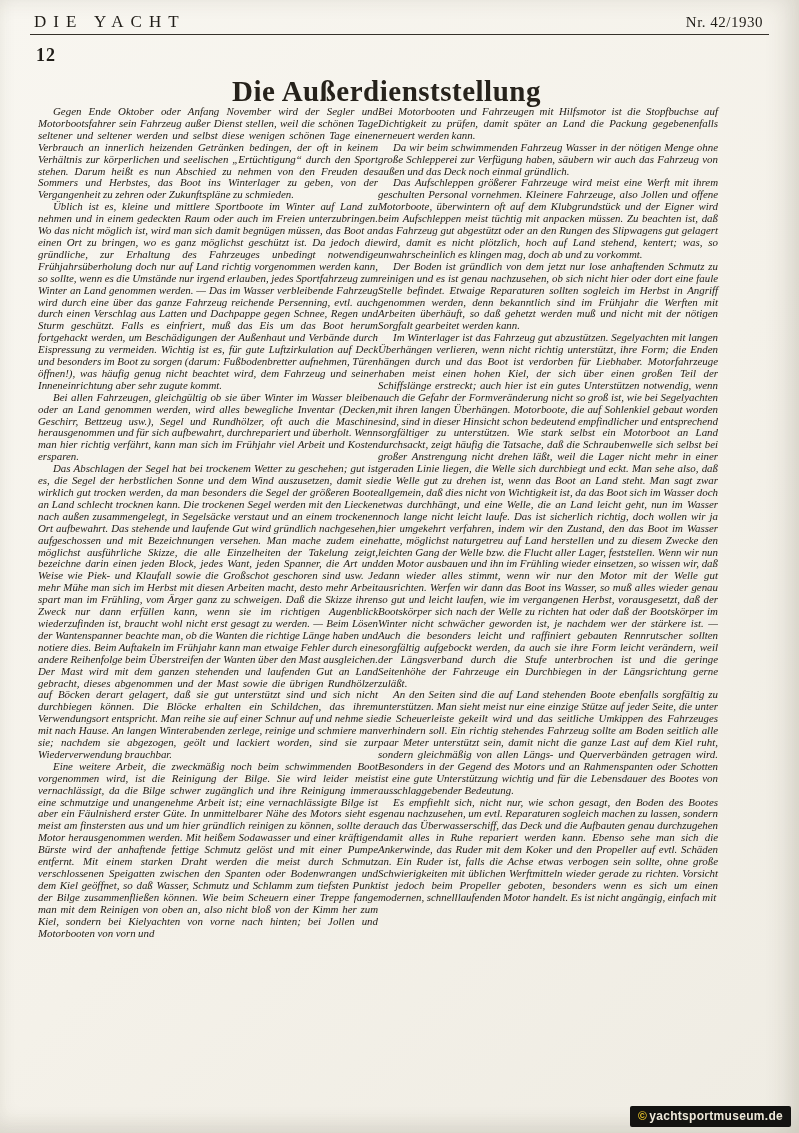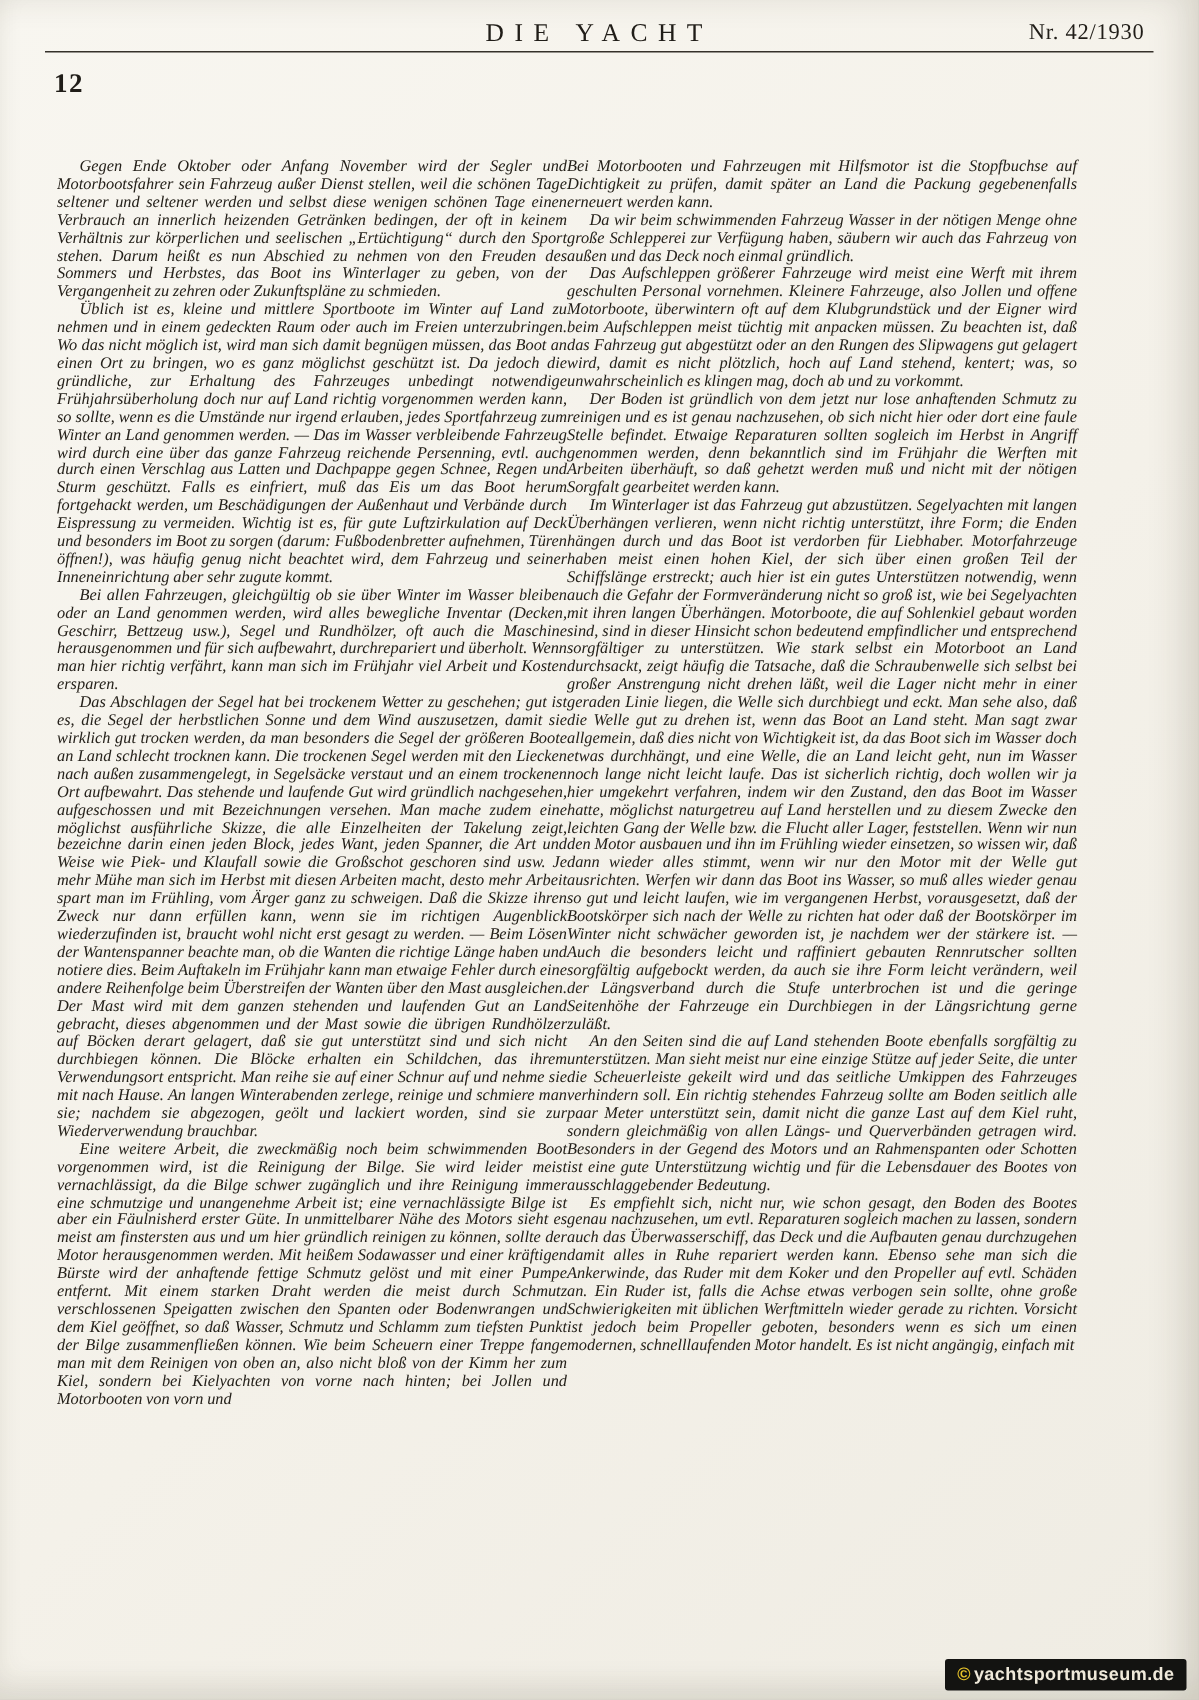--- a/index.html
+++ b/index.html
@@ -18,21 +18,21 @@
   }
   
   .header {
     position: absolute; top: 12px; left: 34px; right: 34px; height: 22px;
   }
   .page-num {
     position: absolute; left: 2px; top: 1px;
     font-weight: bold; font-size: 18px; letter-spacing: 1px; margin-top: 32px;
   }
   .masthead {
-    position: absolute; left: 0; right: 0; top: 0; text-align: center;
+    position: absolute; left: 0; right: 0; top: 0; 
     font-size: 17px; letter-spacing: 7px; font-weight: normal;
   }
   .issue {
     position: absolute; right: 2px; top: 2px;
     font-size: 15px; letter-spacing: 0.5px; text-align: center;
   }
   .head-rule {
     position: absolute; top: 34px; left: 30px; right: 30px;
     border-top: 1.6px solid #35312a;
   }
@@ -83,20 +83,21 @@
 
 <div class="page">
 
   <div class="header">
     <span class="page-num">12</span>
     <div class="masthead">DIE YACHT</div>
     <span class="issue">Nr. 42/1930</span>
   </div>
   <div class="head-rule"></div>
 
+  <h1 class="article-title">Die Außerdienststellung</h1>
 
   <div class="columns">
     <div class="col col-left">
         <p>Gegen Ende Oktober oder Anfang November wird der Segler und Motorbootsfahrer sein Fahrzeug außer Dienst stellen, weil die schönen Tage seltener und seltener werden und selbst diese wenigen schönen Tage einen Verbrauch an innerlich heizenden Getränken bedingen, der oft in keinem Verhältnis zur körperlichen und seelischen „Ertüchtigung“ durch den Sport stehen. Darum heißt es nun Abschied zu nehmen von den Freuden des Sommers und Herbstes, das Boot ins Winterlager zu geben, von der Vergangenheit zu zehren oder Zukunftspläne zu schmieden.</p>
         <p>Üblich ist es, kleine und mittlere Sportboote im Winter auf Land zu nehmen und in einem gedeckten Raum oder auch im Freien unterzubringen. Wo das nicht möglich ist, wird man sich damit begnügen müssen, das Boot an einen Ort zu bringen, wo es ganz möglichst geschützt ist. Da jedoch die gründliche, zur Erhaltung des Fahrzeuges unbedingt notwendige Frühjahrsüberholung doch nur auf Land richtig vorgenommen werden kann, so sollte, wenn es die Umstände nur irgend erlauben, jedes Sportfahrzeug zum Winter an Land genommen werden. — Das im Wasser verbleibende Fahrzeug wird durch eine über das ganze Fahrzeug reichende Persenning, evtl. auch durch einen Verschlag aus Latten und Dachpappe gegen Schnee, Regen und Sturm geschützt. Falls es einfriert, muß das Eis um das Boot herum fortgehackt werden, um Beschädigungen der Außenhaut und Verbände durch Eispressung zu vermeiden. Wichtig ist es, für gute Luftzirkulation auf Deck und besonders im Boot zu sorgen (darum: Fußbodenbretter aufnehmen, Türen öffnen!), was häufig genug nicht beachtet wird, dem Fahrzeug und seiner Inneneinrichtung aber sehr zugute kommt.</p>
         <p>Bei allen Fahrzeugen, gleichgültig ob sie über Winter im Wasser bleiben oder an Land genommen werden, wird alles bewegliche Inventar (Decken, Geschirr, Bettzeug usw.), Segel und Rundhölzer, oft auch die Maschine herausgenommen und für sich aufbewahrt, durchrepariert und überholt. Wenn man hier richtig verfährt, kann man sich im Frühjahr viel Arbeit und Kosten ersparen.</p>
         <p>Das Abschlagen der Segel hat bei trockenem Wetter zu geschehen; gut ist es, die Segel der herbstlichen Sonne und dem Wind auszusetzen, damit sie wirklich gut trocken werden, da man besonders die Segel der größeren Boote an Land schlecht trocknen kann. Die trockenen Segel werden mit den Liecken nach außen zusammengelegt, in Segelsäcke verstaut und an einem trockenen Ort aufbewahrt. Das stehende und laufende Gut wird gründlich nachgesehen, aufgeschossen und mit Bezeichnungen versehen. Man mache zudem eine möglichst ausführliche Skizze, die alle Einzelheiten der Takelung zeigt, bezeichne darin einen jeden Block, jedes Want, jeden Spanner, die Art und Weise wie Piek- und Klaufall sowie die Großschot geschoren sind usw. Je mehr Mühe man sich im Herbst mit diesen Arbeiten macht, desto mehr Arbeit spart man im Frühling, vom Ärger ganz zu schweigen. Daß die Skizze ihren Zweck nur dann erfüllen kann, wenn sie im richtigen Augenblick wiederzufinden ist, braucht wohl nicht erst gesagt zu werden. — Beim Lösen der Wantenspanner beachte man, ob die Wanten die richtige Länge haben und notiere dies. Beim Auftakeln im Frühjahr kann man etwaige Fehler durch eine andere Reihenfolge beim Überstreifen der Wanten über den Mast ausgleichen. Der Mast wird mit dem ganzen stehenden und laufenden Gut an Land gebracht, dieses abgenommen und der Mast sowie die übrigen Rundhölzer auf Böcken derart gelagert, daß sie gut unterstützt sind und sich nicht durchbiegen können. Die Blöcke erhalten ein Schildchen, das ihrem Verwendungsort entspricht. Man reihe sie auf einer Schnur auf und nehme sie mit nach Hause. An langen Winterabenden zerlege, reinige und schmiere man sie; nachdem sie abgezogen, geölt und lackiert worden, sind sie zur Wiederverwendung brauchbar.</p>
         <p>Eine weitere Arbeit, die zweckmäßig noch beim schwimmenden Boot vorgenommen wird, ist die Reinigung der Bilge. Sie wird leider meist vernachlässigt, da die Bilge schwer zugänglich und ihre Reinigung immer eine schmutzige und unangenehme Arbeit ist; eine vernachlässigte Bilge ist aber ein Fäulnisherd erster Güte. In unmittelbarer Nähe des Motors sieht es meist am finstersten aus und um hier gründlich reinigen zu können, sollte der Motor herausgenommen werden. Mit heißem Sodawasser und einer kräftigen Bürste wird der anhaftende fettige Schmutz gelöst und mit einer Pumpe entfernt. Mit einem starken Draht werden die meist durch Schmutz verschlossenen Speigatten zwischen den Spanten oder Bodenwrangen und dem Kiel geöffnet, so daß Wasser, Schmutz und Schlamm zum tiefsten Punkt der Bilge zusammenfließen können. Wie beim Scheuern einer Treppe fange man mit dem Reinigen von oben an, also nicht bloß von der Kimm her zum Kiel, sondern bei Kielyachten von vorne nach hinten; bei Jollen und Motorbooten von vorn und</p>
       </div>
     <div class="col col-right">

